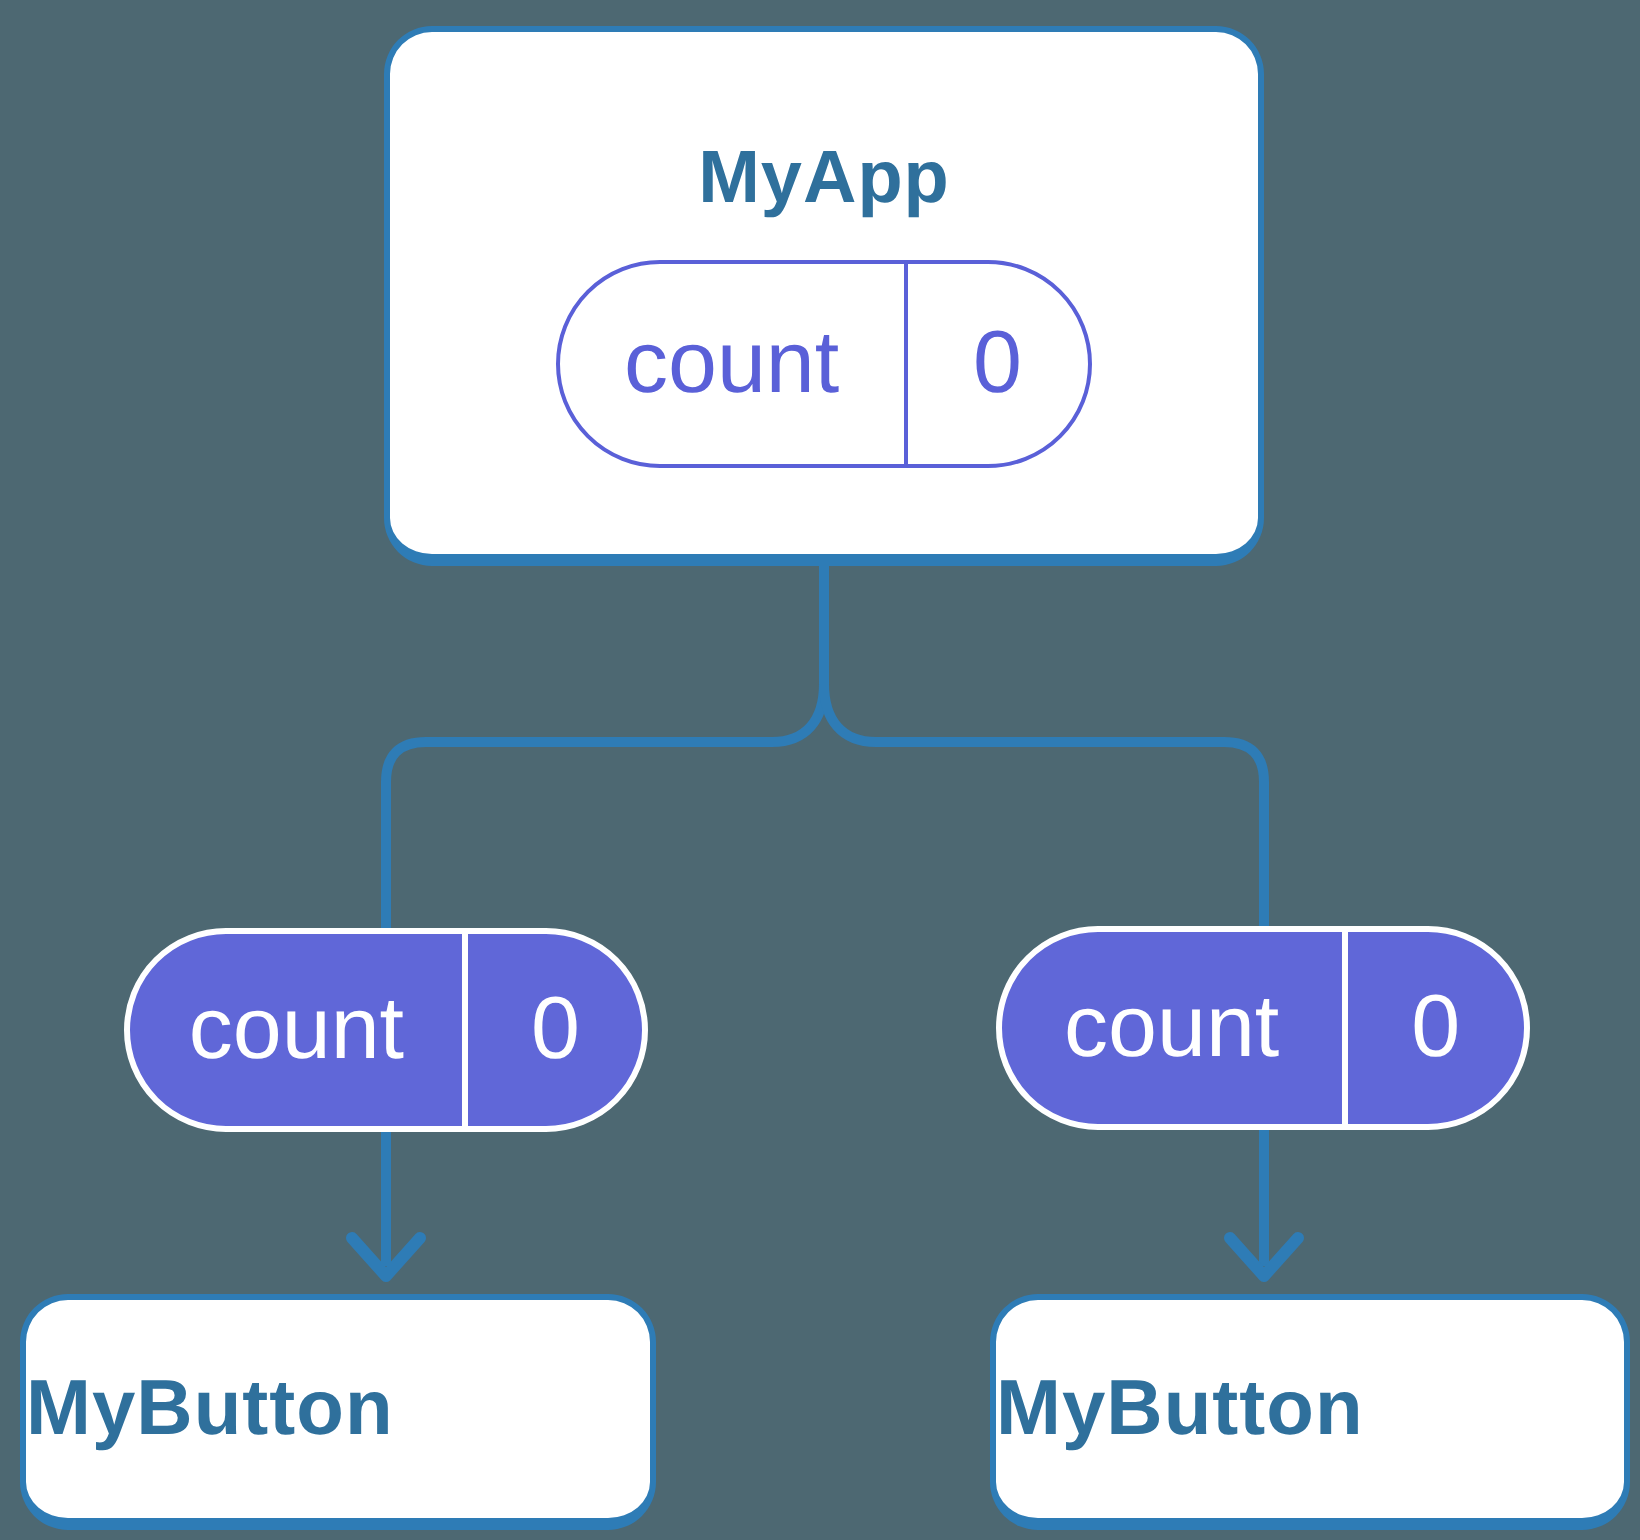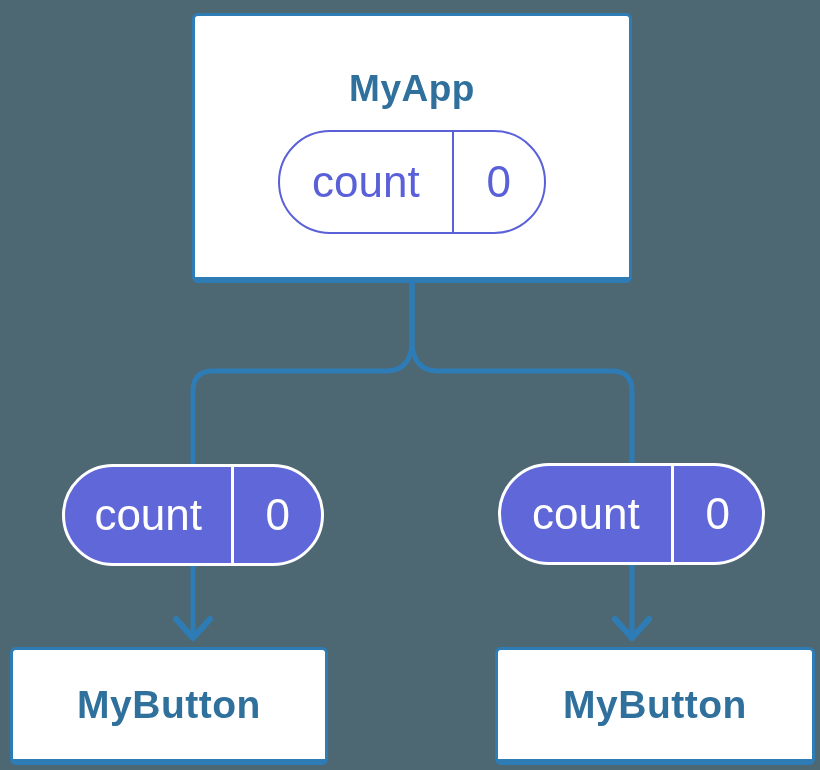--- a/index.html
+++ b/index.html
@@ -25,21 +25,21 @@
     stroke: var(--line, #2e7cb6);
   }
   .connectors .branch { stroke-width: 5; }
   .connectors .arrowhead { stroke-width: 6; stroke-linecap: round; stroke-linejoin: round; }
 
   .card {
     position: absolute;
     background: var(--card-bg, #ffffff);
     border: 3px solid var(--card-border, #2e7cb6);
     border-bottom-width: 6px;
-    border-radius: 6px;
+    border-radius: 24px;
     box-sizing: border-box;
     z-index: 2;
   }
   .root-card {
     left: 192px; top: 13px;
     width: 440px; height: 270px;
     display: flex;
     flex-direction: column;
     align-items: center;
   }
@@ -47,21 +47,21 @@
     margin-top: 50px;
     line-height: 46px;
     font-size: 37px;
     font-weight: bold;
     letter-spacing: 0.5px;
     color: var(--title-text, #2f709c);
   }
   .button-card {
     display: flex;
     align-items: center;
-    justify-content: center;
+    justify-content: flex-start;
     width: 318px; height: 118px;
   }
   .button-card .card-title {
     margin-top: 0;
     font-size: 39px;
   }
   .button-left  { left: 10px;  top: 647px; }
   .button-right { left: 495px; top: 647px; width: 320px; }
 
   .pill {

